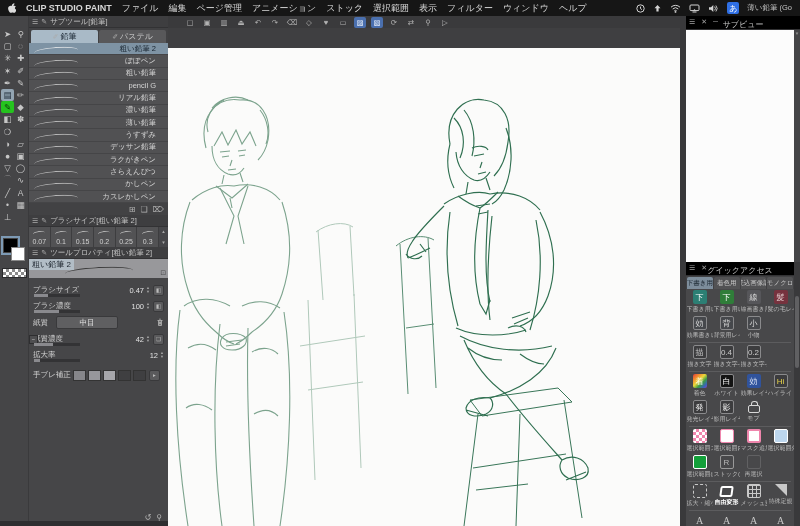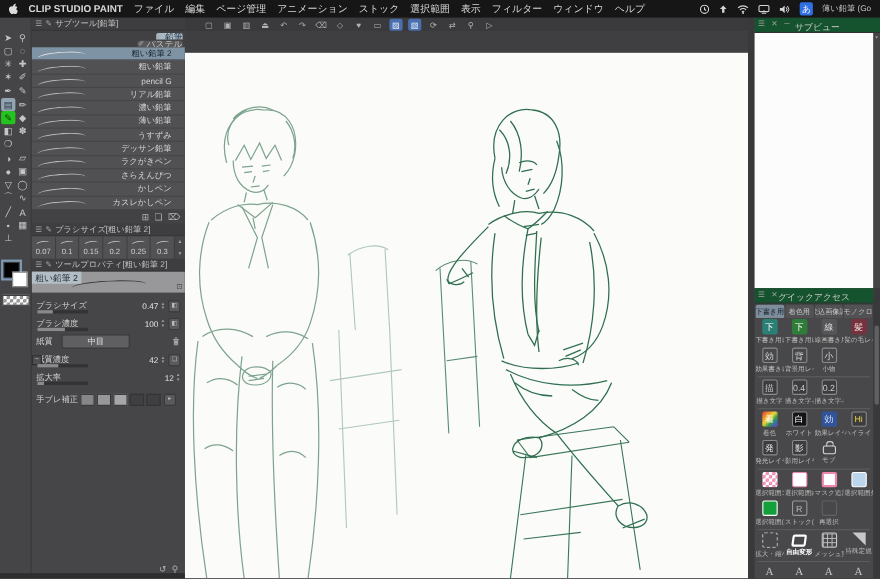--- a/index.html
+++ b/index.html
@@ -38,21 +38,21 @@
     background-image:linear-gradient(45deg,#8a8a8a 25%,transparent 25%,transparent 75%,#8a8a8a 75%),
                      linear-gradient(45deg,#8a8a8a 25%,transparent 25%,transparent 75%,#8a8a8a 75%);
     background-size:6px 6px;background-position:0 0,3px 3px;}
 
   
   .left-dock{position:absolute;left:28px;top:16px;width:140px;height:510px;background:#464648;
              border-left:1px solid #3a3a3c;box-sizing:border-box;z-index:10;}
   .panel-header{height:11px;background:#3e3e40;color:#c4c4c4;font-size:7.5px;display:flex;
                 align-items:center;gap:3px;padding:0 3px;border-bottom:1px solid #323234;white-space:nowrap;overflow:hidden;}
   .ph-ic{font-size:7px;color:#aaa;}
-  .subtool-tabs{height:15px;background:#414143;display:flex;align-items:flex-end;gap:1px;padding:2px 2px 0;box-sizing:border-box;flex-direction:column;}
+  .subtool-tabs{height:15px;background:#414143;display:flex;gap:1px;padding:2px 2px 0;box-sizing:border-box;}
   .stab{flex:1;height:13px;font-size:8px;display:flex;align-items:center;justify-content:center;gap:2px;
         border-radius:2px 2px 0 0;background:#58585a;color:#c8c8c8;white-space:nowrap;overflow:hidden;}
   .stab.sel{background:#a9bac7;color:#1d2935;}
   .brow{height:12.35px;display:flex;align-items:center;background:#515153;border-bottom:1px solid #454547;
         padding:0 3px;box-sizing:border-box;}
   .brow .stroke{flex:0 0 50px;height:9px;position:relative;overflow:hidden;}
   .brow .stroke i{position:absolute;left:2px;top:3px;width:44px;height:8px;border-top:1px solid #d2d2d2;
                   border-radius:50%;transform:rotate(-4deg);opacity:.8;}
   .brow .bname{flex:1;text-align:right;font-size:7.5px;color:#d5d5d5;padding-right:9px;white-space:nowrap;overflow:hidden;}
   .brow.sel{background:#7e93a4;}
@@ -98,21 +98,21 @@
   .doc-tab{position:absolute;left:2px;bottom:0;width:80px;height:13px;background:#5e6f80;color:#e6ecf2;
            font-size:8px;display:flex;align-items:center;justify-content:center;border-radius:2px 2px 0 0;
            white-space:nowrap;overflow:hidden;}
   .doc-title{position:absolute;left:0;right:0;top:6px;text-align:center;padding-left:90px;
              font-size:8.5px;color:#b4b4b4;white-space:nowrap;}
   .canvas-area{position:absolute;left:168px;top:48px;width:512px;height:478px;background:#fbfbfa;overflow:hidden;z-index:3;}
 
   
   .right-gap{position:absolute;left:680px;top:16px;width:6px;height:510px;background:#39393b;z-index:6;}
   .subview{position:absolute;left:686px;top:16px;width:114px;height:246px;background:#454547;z-index:6;}
-  .side-header{height:13px;background:#14532d;position:relative;border-bottom:1px solid #323234;}
+  .side-header{height:13px;background:#000000;position:relative;border-bottom:1px solid #323234;}
   .side-header .hc{position:absolute;left:3px;top:2px;font-size:7px;color:#a2a2a2;letter-spacing:2px;}
   .side-header .ht{position:absolute;left:0;right:0;top:2.5px;text-align:center;font-size:8px;color:#c8c8c8;}
   .sv-content{position:absolute;left:0;top:14px;width:108px;height:232px;background:#fcfcfc;}
   .sv-rail{position:absolute;right:0;top:14px;width:6px;height:232px;background:#454547;color:#8f8f8f;
            font-size:4.5px;text-align:center;line-height:8px;}
 
   .qa{position:absolute;left:686px;top:262px;width:108px;height:264px;background:#48484a;z-index:6;}
   .qa-tabs{height:13px;display:flex;gap:1px;padding:1px 1px 0;background:#414143;box-sizing:border-box;}
   .qa-tab{flex:1;font-size:6.5px;color:#c6c6c6;background:#525254;display:flex;align-items:center;
           justify-content:center;white-space:nowrap;overflow:hidden;border-radius:2px 2px 0 0;}
@@ -291,20 +291,26 @@
           <div class="brow sel">
             <span class="stroke">
               <i></i>
             </span>
             <span class="bname">粗い鉛筆 2</span>
           </div>
           <div class="brow">
             <span class="stroke">
               <i></i>
             </span>
+            <span class="bname">ぽぽペン</span>
+          </div>
+          <div class="brow">
+            <span class="stroke">
+              <i></i>
+            </span>
             <span class="bname">粗い鉛筆</span>
           </div>
           <div class="brow">
             <span class="stroke">
               <i></i>
             </span>
             <span class="bname">pencil G</span>
           </div>
           <div class="brow">
             <span class="stroke">

